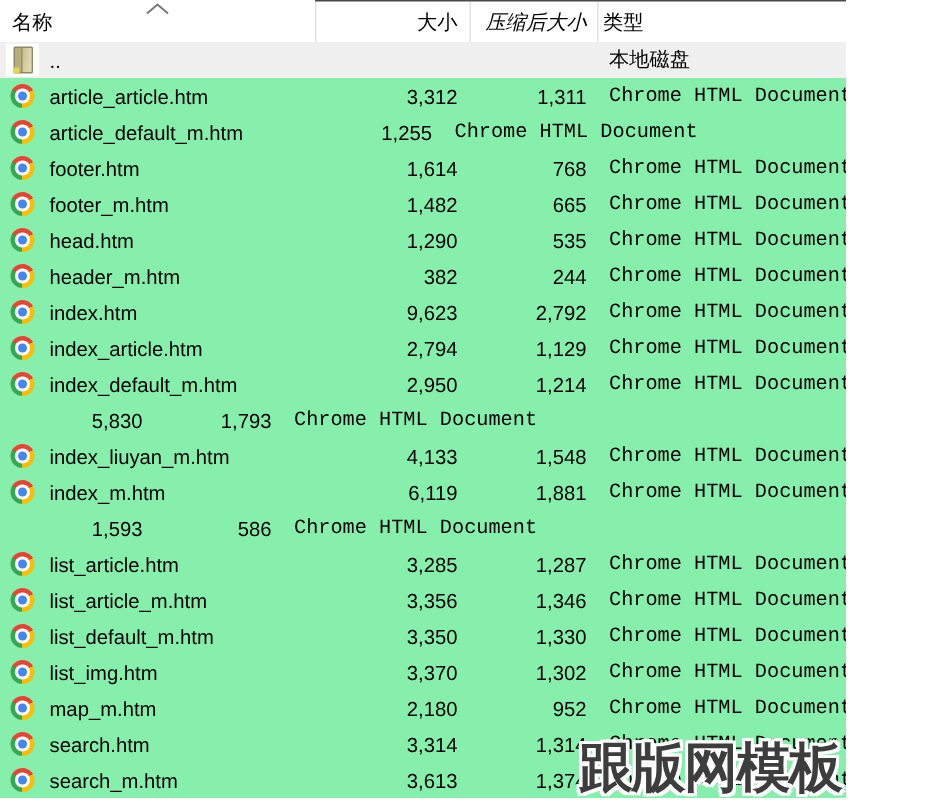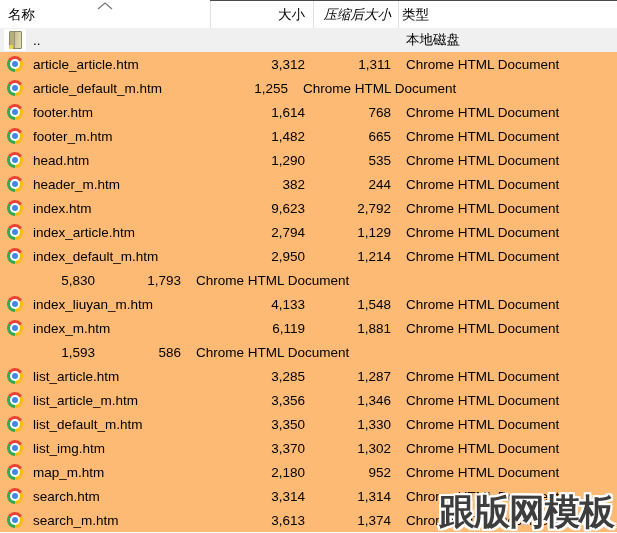--- a/index.html
+++ b/index.html
@@ -6,21 +6,21 @@
   html, body { margin: 0; padding: 0; }
   body {
     width: 617px; height: 533px;
     background: #ffffff;
     font-family: "Liberation Sans", "DejaVu Sans", sans-serif;
     font-size: 13.5px;
     color: #000000;
     overflow: hidden;
     position: relative;
   }
-  .window { position: relative; width: 617px; height: 533px; }
+  .window { position: relative; width: 564px; height: 533px; }
 
   
   .topline {
     position: absolute; top: 0; left: 210px; right: 0; height: 1px;
     background: #4a4a4a; z-index: 5;
   }
 
   
   .header-row {
     display: flex; height: 28px; position: relative;
@@ -35,27 +35,27 @@
   .hcell.size  { width: 103px; justify-content: flex-end; padding-right: 8px; margin-top: 20px; }
   .hcell.packed{ width: 85px;  justify-content: flex-end; padding-right: 7px; font-style: italic; }
   .hcell.type  { flex: 1; padding-left: 4px; }
   .sort-caret {
     position: absolute; left: 96px; top: 2px; width: 18px; height: 8px;
   }
   .sort-caret svg { display: block; }
 
   
   .rows { position: relative; }
-  .row { display: flex; height: 24px; align-items: center; background: #fdba74; }
+  .row { display: flex; height: 24px; align-items: center; background: #86efac; }
   .row.selected { background: #f0f0f0; }
   .cell { overflow: hidden; white-space: nowrap; }
   .cell.name  { width: 210px; display: flex; align-items: center; padding-left: 4px; }
   .cell.size  { width: 103px; text-align: right; padding-right: 8px; }
   .cell.packed{ width: 85px;  text-align: right; padding-right: 7px; }
-  .cell.type  { flex: 1; padding-left: 8px; }
+  .cell.type  { flex: 1; padding-left: 8px; font-family: Liberation Mono, monospace; }
   .fname { margin-left: 7px; }
 
   
   .icon-wrap { width: 22px; height: 22px; display: flex; align-items: center; justify-content: center; flex: none; }
   .chrome-icon {
     width: 16px; height: 16px; border-radius: 50%; position: relative;
     background: conic-gradient(from 60deg, #fbbc05 0 120deg, #34a853 0 240deg, #ea4335 0 360deg);
   }
   .chrome-icon::before {
     content: ""; position: absolute; inset: 3.2px; border-radius: 50%; background: #ffffff;

